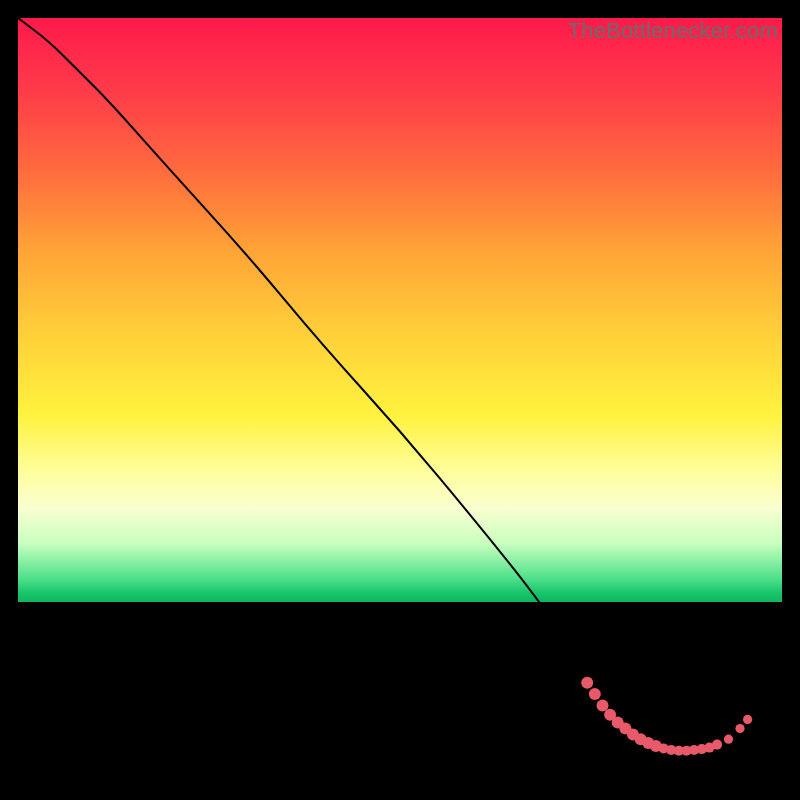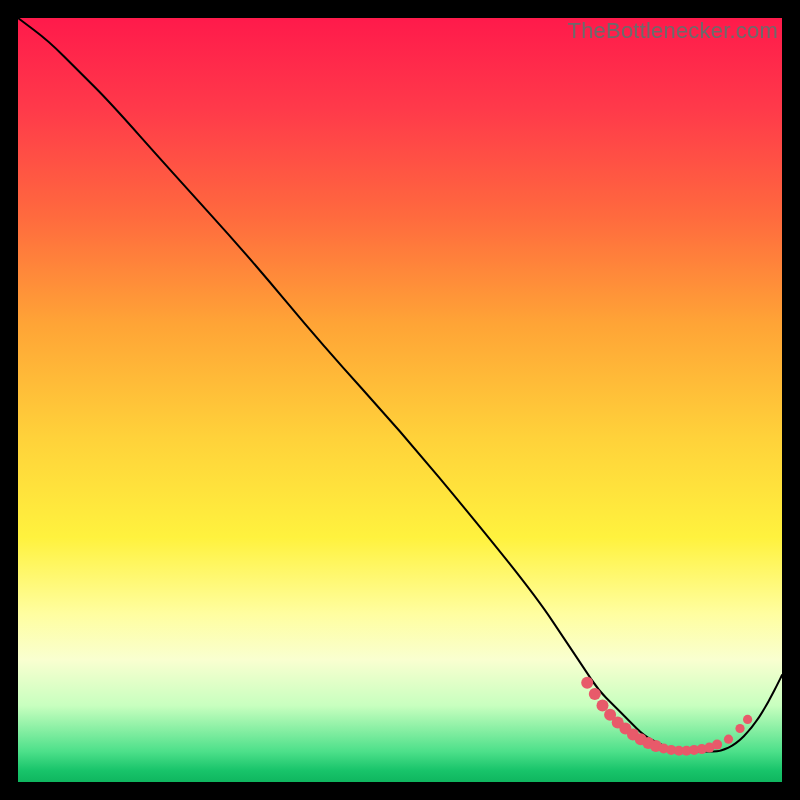--- a/index.html
+++ b/index.html
@@ -14,21 +14,21 @@
     position: relative;
     width: 800px;
     height: 800px;
     background: #000;
   }
   .plot-area {
     position: absolute;
     left: 18px;
     top: 18px;
     width: 764px;
-    height: 764px;
+    height: 584px;
     background: linear-gradient(to bottom,
       #ff1a4b 0%,
       #ff3a4a 12%,
       #ff6a3e 26%,
       #ffa436 40%,
       #ffd23a 55%,
       #fff23e 68%,
       #fffea0 78%,
       #f9ffd0 84%,
       #c8ffbf 90%,

